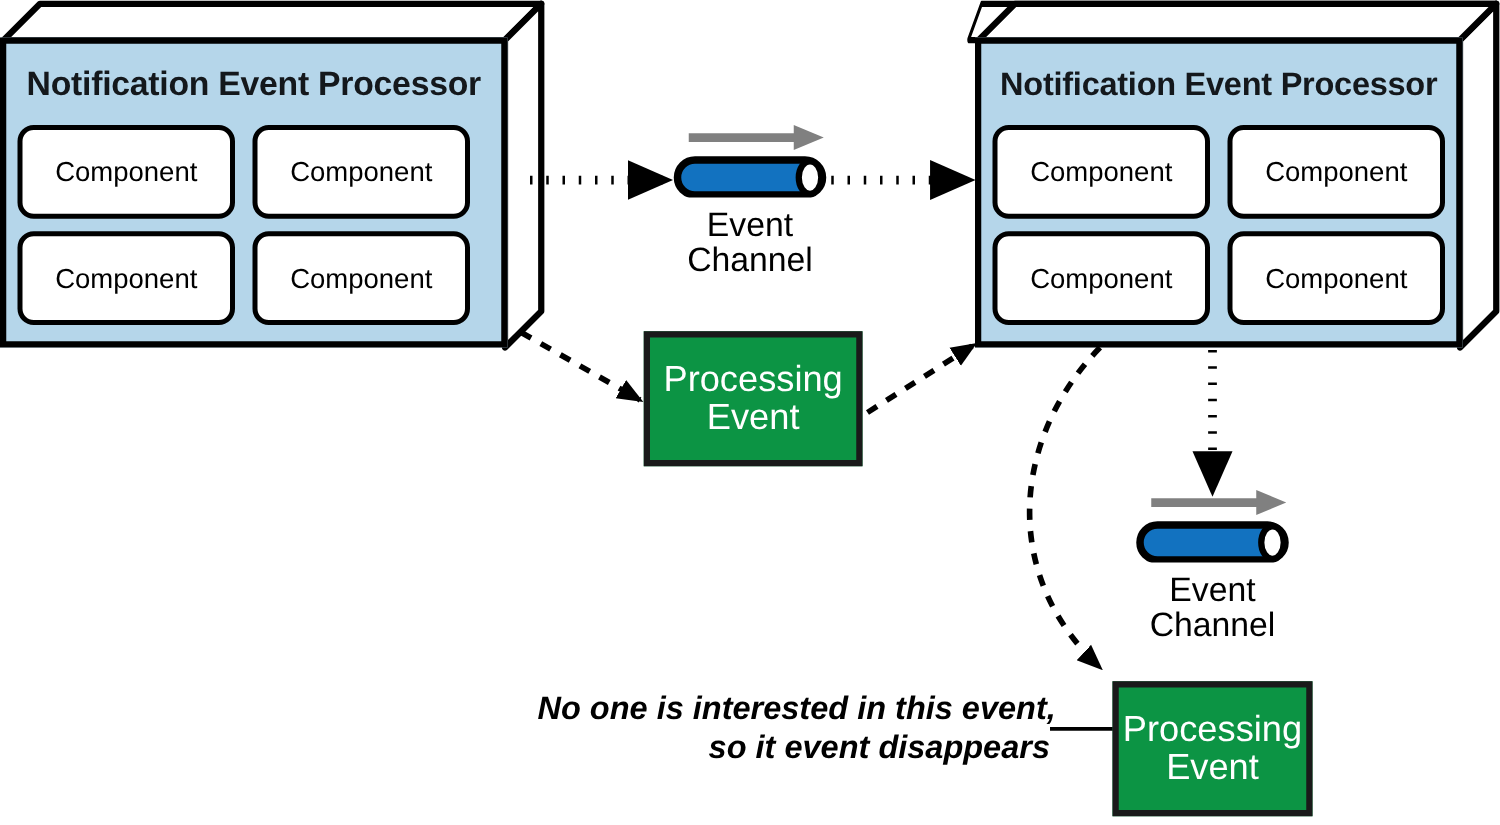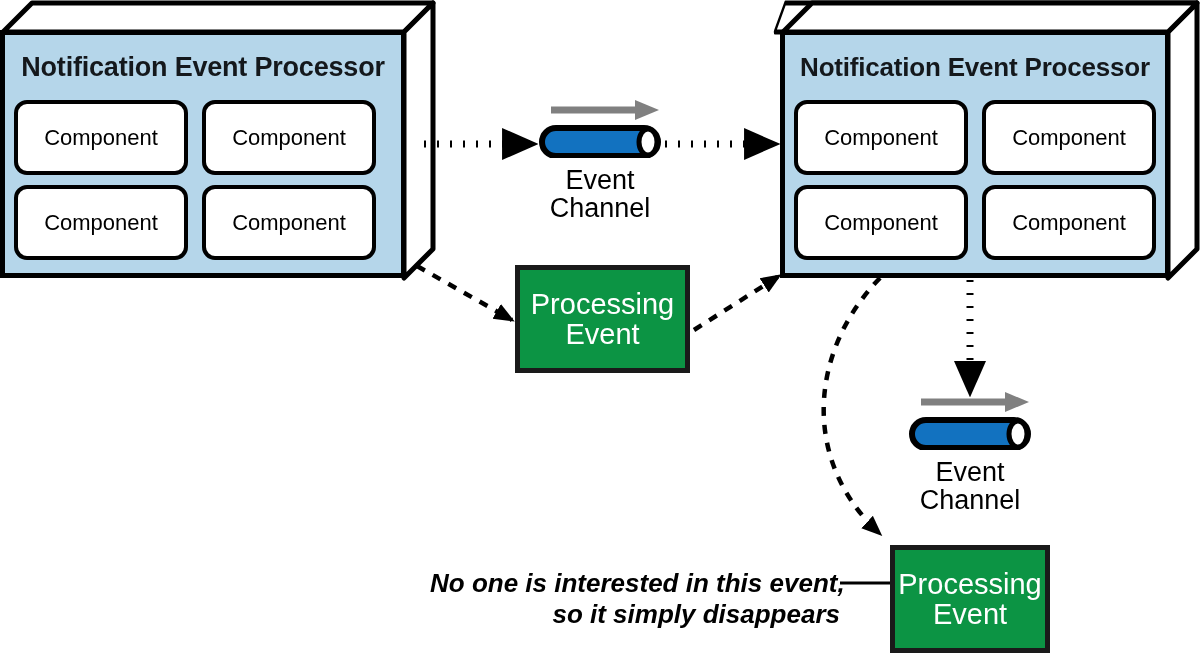--- a/index.html
+++ b/index.html
@@ -203,18 +203,18 @@
   <div class="event-box" style="left:515px; top:265px; width:175px; height:108px;">
     <span>Processing</span>
     <span>Event</span>
   </div>
 
   <div class="event-box" style="left:890px; top:545px; width:160px; height:108px;">
     <span>Processing</span>
     <span>Event</span>
   </div>
 
-  <div class="annotation" style="left:430px; top:568px; width:410px;">
+  <div class="annotation" style="left:430px; top:551px; width:410px;">
     <div>No one is interested in this event,</div>
-    <div>so it simply disappears</div>
+    <div>so it event disappears</div>
   </div>
 
 </div>
 
 </body></html>

